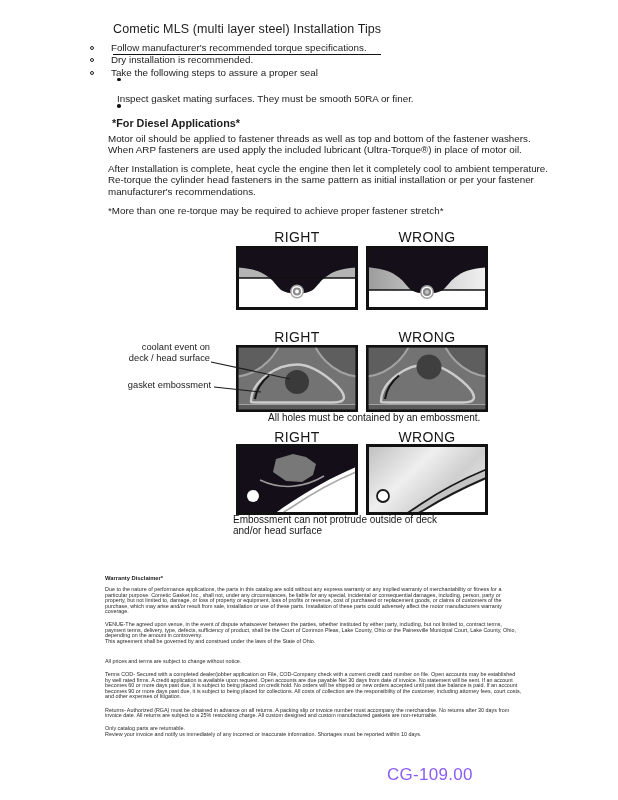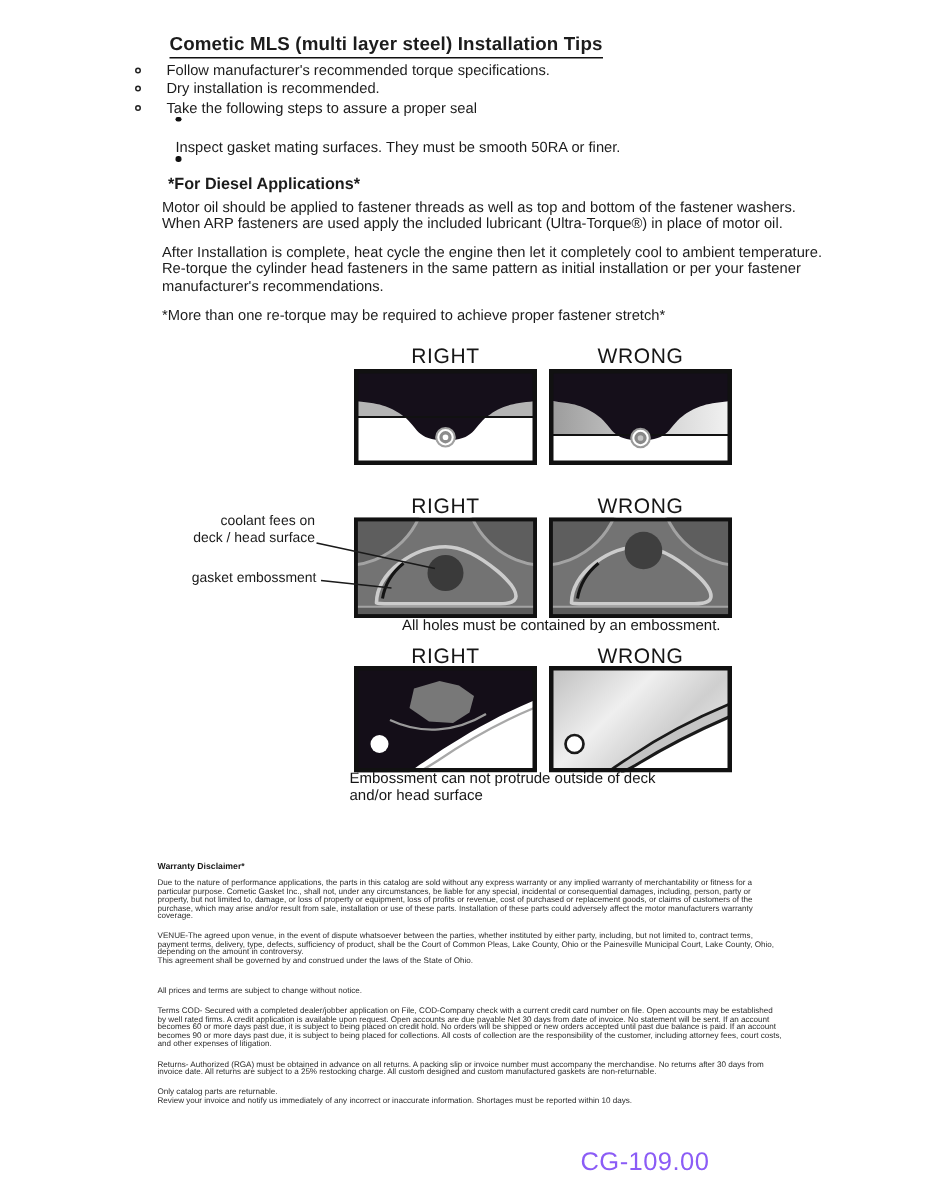--- a/index.html
+++ b/index.html
@@ -3,22 +3,22 @@
 <meta charset="utf-8">
 <style>
   * { box-sizing: border-box; margin: 0; padding: 0; }
   html,body { background:#ffffff; }
   .page {
     position: relative; width: 618px; height: 800px; background: #ffffff;
     font-family: "Liberation Sans", sans-serif; color: #1c1c1c; overflow: hidden;
   }
   .abs { position: absolute; }
   .title {
-    left: 113px; top: 22px; font-size: 12.5px; font-weight: bold;
-    border-bottom: 1.6px solid #111; padding-bottom: 2px; letter-spacing: .1px;
+    left: 113px; top: 22px; font-size: 12.5px; font-weight: normal;
+    border-bottom: 1.6px solid #111; padding-bottom: 18px; letter-spacing: .1px;
   }
   .bullets { left: 90px; top: 42px; width: 490px; font-size: 9.8px; }
   .b-line { display: flex; align-items: baseline; line-height: 12.3px; gap: 12px; }
   .b-sub  { margin-left: 27px; line-height: 10.6px; flex-direction: column; }
   .ring { width: 4px; height: 4px; border: 1px solid #222; border-radius: 50%;
           display: inline-block; margin-right: 5px; flex: none; position: relative; top: -1px; }
   .dot  { width: 3.6px; height: 3.6px; background: #111; border-radius: 50%;
           display: inline-block; margin-right: 4px; flex: none; position: relative; top: -1px; }
   .diesel-h { left: 112px; top: 117px; font-size: 10.8px; font-weight: bold; }
   .para { left: 108px; width: 440px; font-size: 9.8px; line-height: 11.4px; }
@@ -97,21 +97,21 @@
     <circle cx="61" cy="46" r="6.2" fill="#ffffff" stroke="#9a9a9a" stroke-width="1.4"></circle>
     <circle cx="61" cy="46" r="3" fill="#c4c4c4" stroke="#888888" stroke-width="2.2"></circle>
     <rect x="1.5" y="1.5" width="119" height="61" fill="none" stroke="#111111" stroke-width="3"></rect>
   </svg>
 
 
   <div class="abs dg-head" style="left:236px; top:329px;">RIGHT</div>
   <div class="abs dg-head" style="left:366px; top:329px;">WRONG</div>
 
   <div class="abs lbl" style="left:60px; top:342px; width:150px;">
-    <div>coolant fees on</div>
+    <div>coolant event on</div>
     <div>deck / head surface</div>
   </div>
   <div class="abs lbl" style="left:60px; top:380px; width:151px;">gasket embossment</div>
 
   <svg class="abs panel" style="left:236px; top:345px;" width="122" height="67" viewBox="0 0 122 67">
     <rect width="122" height="67" fill="#737373"></rect>
     <circle cx="-6" cy="-22" r="54" fill="#5e5e5e" stroke="#a3a3a3" stroke-width="2"></circle>
     <circle cx="128" cy="-22" r="54" fill="#5e5e5e" stroke="#a3a3a3" stroke-width="2"></circle>
     <rect x="0" y="59.5" width="122" height="7.5" fill="#5c5c5c"></rect>
     <path d="M2,59.5 H120" stroke="#a3a3a3" stroke-width="1.2" fill="none"></path>

